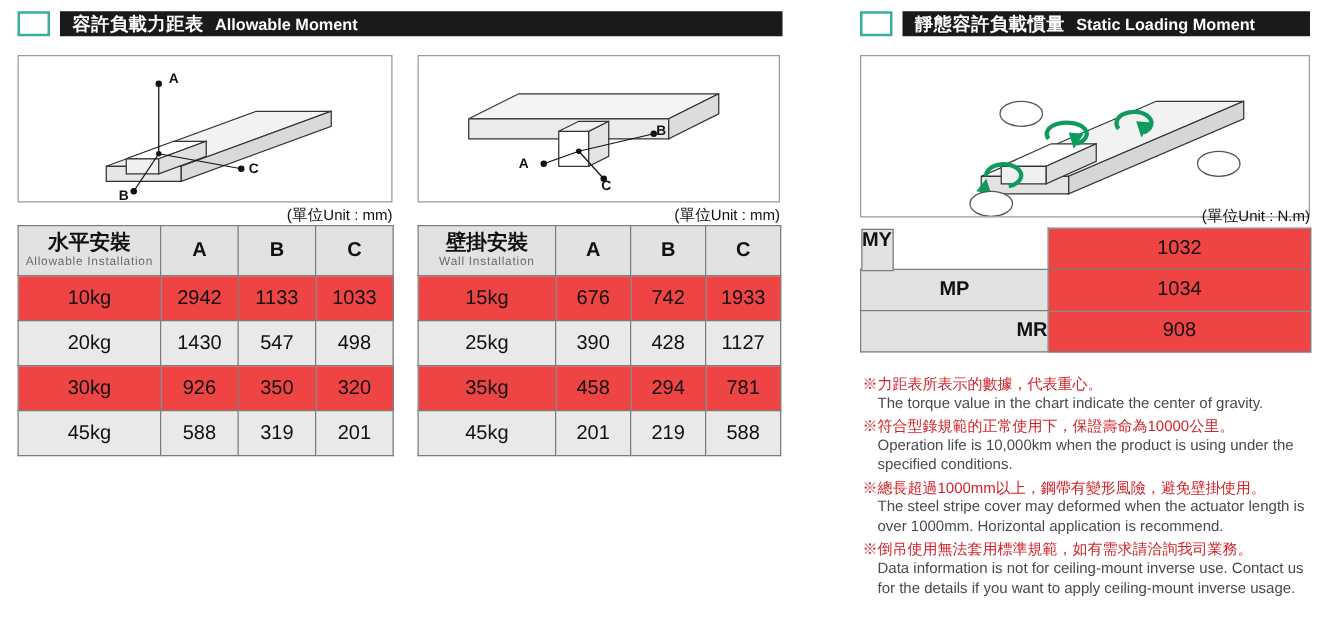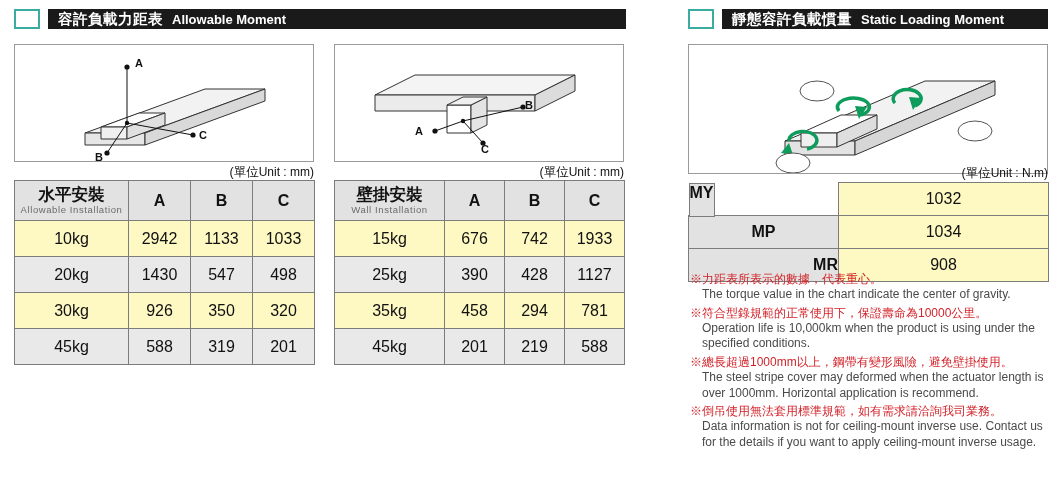--- a/index.html
+++ b/index.html
@@ -97,21 +97,21 @@
     color: #111;
     padding: 0;
   }
   table.dt tr.hdr th {
     background: #e2e2e2;
     font-weight: bold;
     height: 39px;
   }
   table.dt tr.body td {
     height: 35px;
-    background: #fef9c3;
+    background: #ef4444;
     font-size: 16px;
   }
   table.dt tr.body.alt td { background: #e9e9e9; }
   .hcell {
     line-height: 1.05;
   }
   .hcell .cn {
     display: block;
     font-size: 16.5px;
     font-weight: bold;
@@ -128,21 +128,21 @@
   #tbl-horizontal { left: 14px; top: 180px; width: 300px; }
   #tbl-wall       { left: 334px; top: 180px; width: 290px; padding-left: 47px; }
   #tbl-static     { left: 688px; top: 182px; width: 360px; }
   #tbl-static td { height: 32px; }
   #tbl-static td.lbl { background: #e2e2e2; font-weight: bold; font-size: 16px; }
 
   
   .notes {
     position: absolute;
     left: 690px;
-    top: 272px;
+    top: 300px;
     width: 362px;
     font-size: 11.5px;
     line-height: 1.28;
   }
   .note { margin-bottom: 3px; }
   .note .cn {
     color: #d2232a;
     font-size: 12px;
     display: block;
     white-space: nowrap;

